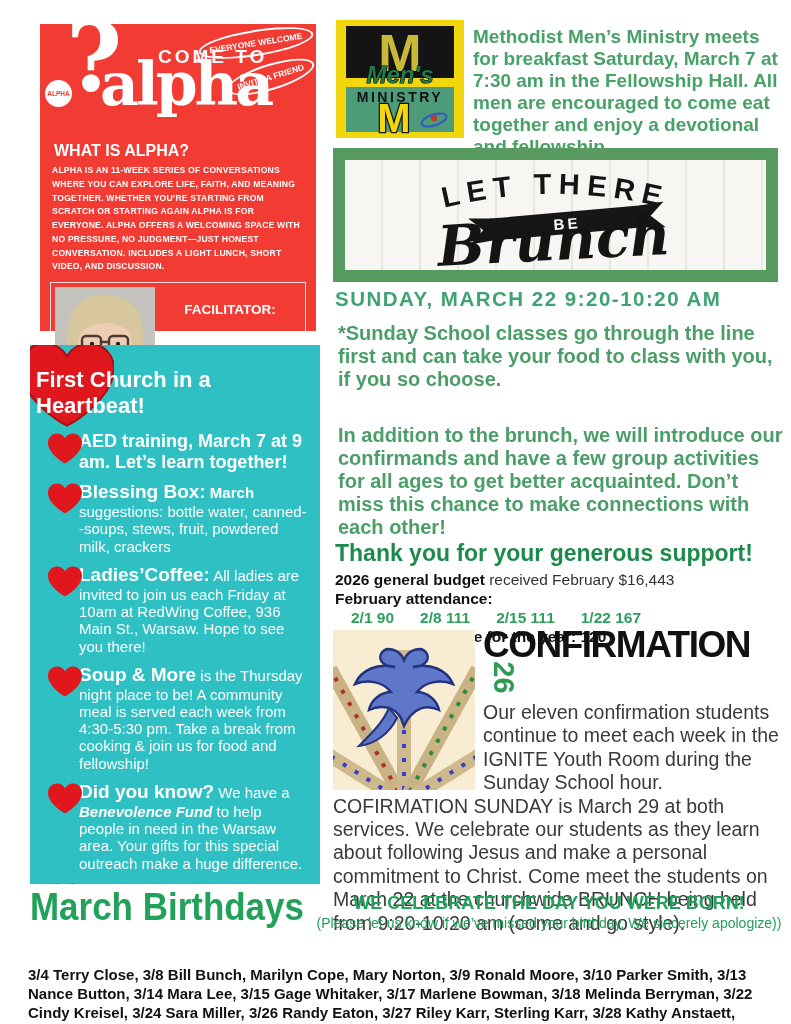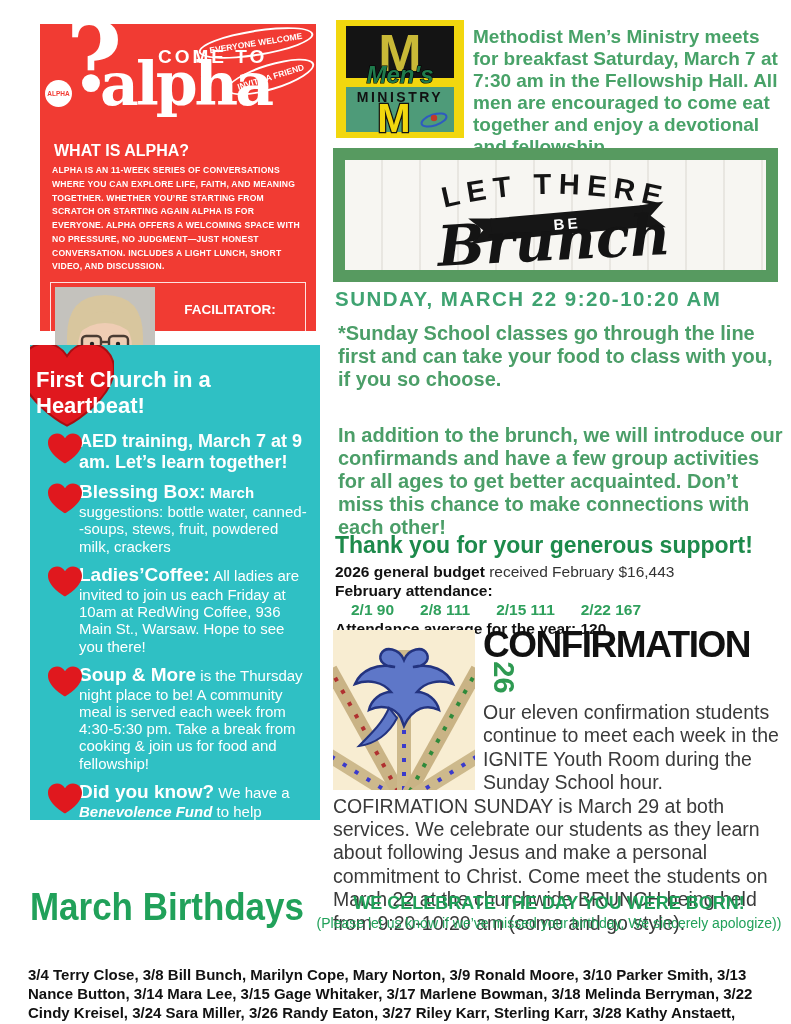--- a/index.html
+++ b/index.html
@@ -45,36 +45,36 @@
       background:repeating-linear-gradient(to right,#F7F6F2 0px,#F7F6F2 36px,#DAD7D0 37px,#F7F6F2 38px);}
   .brunch-planks svg{position:absolute;inset:0;}
   .brunch-date{position:absolute;left:335px;top:287px;width:450px;font-size:20.5px;font-weight:bold;
                color:#3FA371;letter-spacing:1.5px;}
   .brunch-para{position:absolute;left:338px;width:450px;font-size:20px;font-weight:bold;
                color:#4B9E68;line-height:1.15;}
   .p1{top:322px;} .p2{top:424px;}
 
   
   .support{position:absolute;left:335px;top:528px;width:452px;}
-  .support-h{font-size:23px;font-weight:bold;color:#1D8A4B;margin:4px 0 3px;}
+  .support-h{font-size:23px;font-weight:bold;color:#1D8A4B;margin:12px 0 3px;}
   .support-line{font-size:15.5px;color:#333;line-height:1.25;}
   .support-line b{color:#111;}
   .attend-vals{font-size:15.5px;font-weight:bold;color:#2FA05C;}
   .attend-vals span{margin-right:10px;margin-left:16px;}
 
   
   .confirm{position:absolute;left:333px;top:626px;width:452px;color:#3A3A3A;}
   .dove{float:left;width:142px;height:160px;margin:4px 8px 2px 0;}
   .conf-head{font-size:37px;font-weight:bold;color:#111;letter-spacing:-1.5px;line-height:1;}
   .conf-year{display:inline-block;transform:rotate(90deg);font-size:29px;font-weight:bold;
              color:#2E9A52;letter-spacing:0;vertical-align:8px;margin-left:4px;}
   .conf-body{font-size:19.5px;line-height:1.2;}
 
   
-  .heartbeat{position:absolute;left:30px;top:345px;width:290px;height:475px;background:#2FC0C4;
+  .heartbeat{position:absolute;left:30px;top:345px;width:290px;height:539px;background:#2FC0C4;
              color:#fff;box-sizing:border-box;padding:22px 10px 0 30px;overflow:hidden;}
   .big-heart{position:absolute;left:-10px;top:-12px;width:94px;height:106px;z-index:1;}
   .hb-title{position:relative;z-index:2;font-size:22px;font-weight:bold;margin:0 0 12px -24px;}
   .hb-item{position:relative;margin-bottom:9px;font-size:15px;line-height:1.15;margin-left:19px;}
   .hb-item .heart{position:absolute;left:-31px;top:2px;width:34px;height:32px;}
   .hb-big{font-size:19px;font-weight:bold;}
   .hb-bold{font-weight:bold;}
   .hb-block{display:block;}
   .hb-italic{font-style:italic;font-weight:bold;}
   .hb-item-italic{font-style:italic;font-weight:bold;font-size:15.5px;line-height:1.2;}
@@ -170,21 +170,21 @@
   </div>
   <div class="brunch-date">SUNDAY, MARCH 22 9:20-10:20 AM</div>
   <div class="brunch-para p1">*Sunday School classes go through the line first and can take your food to class with you, if you so choose.</div>
   <div class="brunch-para p2">In addition to the brunch, we will introduce our confirmands and have a few group activities for all ages to get better acquainted. Don’t miss this chance to make connections with each other!</div>
 
   <div class="support">
     <p class="support-h">Thank you for your generous support!</p>
     <div class="support-line"><b>2026 general budget</b><span> received February $16,443</span></div>
     <div class="support-line"><b>February attendance:</b></div>
     <div class="attend-vals">
-      <span>2/1 90</span><span>2/8 111</span><span>2/15 111</span><span>2/22 167</span>
+      <span>2/1 90</span><span>2/8 111</span><span>2/15 111</span><span>1/22 167</span>
     </div>
     <div class="support-line"><b>Attendance average for the year: 120</b></div>
   </div>
 
   <div class="confirm">
     <svg class="dove" viewBox="0 0 142 160">
       <rect width="142" height="160" fill="#F8EDD2"></rect>
       <g>
         <g transform="rotate(-58 71 172)">
             <rect x="64" y="20" width="14" height="152" fill="#CDB98C"></rect>

